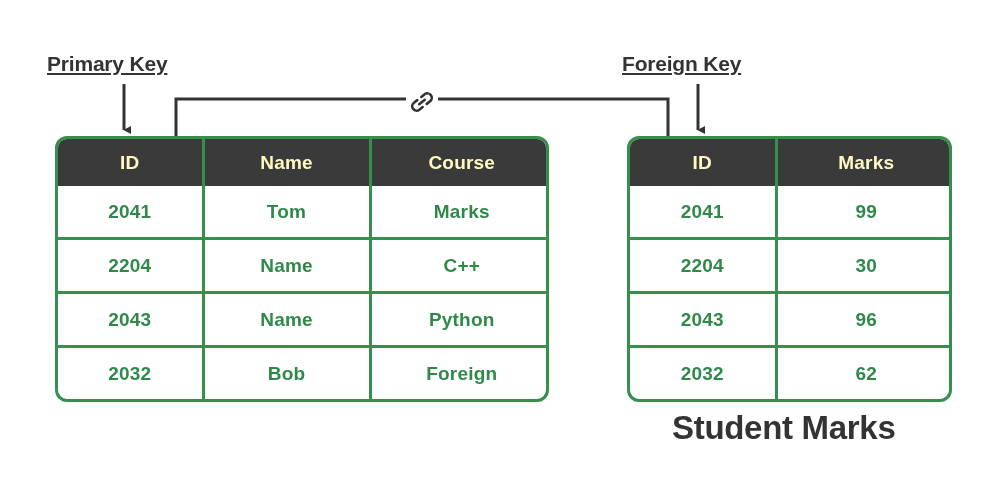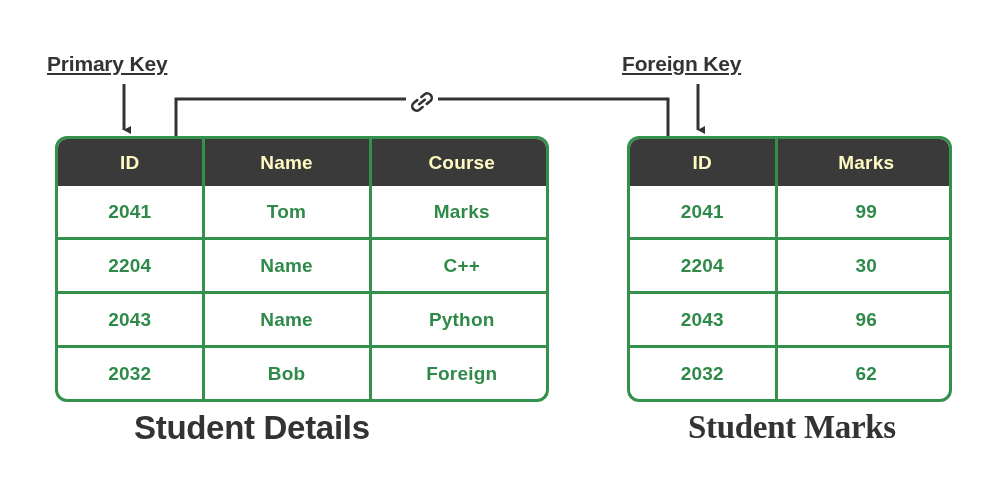--- a/index.html
+++ b/index.html
@@ -103,21 +103,21 @@
   
   .table-caption {
     position: absolute;
     font-size: 33px;
     font-weight: bold;
     color: #333333;
     white-space: nowrap;
     letter-spacing: -0.3px;
   }
   #caption-student-details { left: 134px; top: 409px; }
-  #caption-student-marks   { left: 688px; top: 409px; font-family: Liberation Serif, serif; }
+  #caption-student-marks   { left: 672px; top: 409px; }
 </style>
 </head>
 <body>
 
 <div id="canvas">
 
   <div class="anno-label" id="label-primary-key">Primary Key</div>
 
   <div class="anno-label" id="label-foreign-key">Foreign Key</div>
 
@@ -215,17 +215,16 @@
           </tr>
           <tr>
             <td>2032</td>
             <td>62</td>
           </tr>
         </tbody>
       </table>
     </div>
   </div>
 
-  <div class="table-caption" id="caption-student-details">Student Details</div>
 
   <div class="table-caption" id="caption-student-marks">Student Marks</div>
 
 </div>
 
 </body></html>

